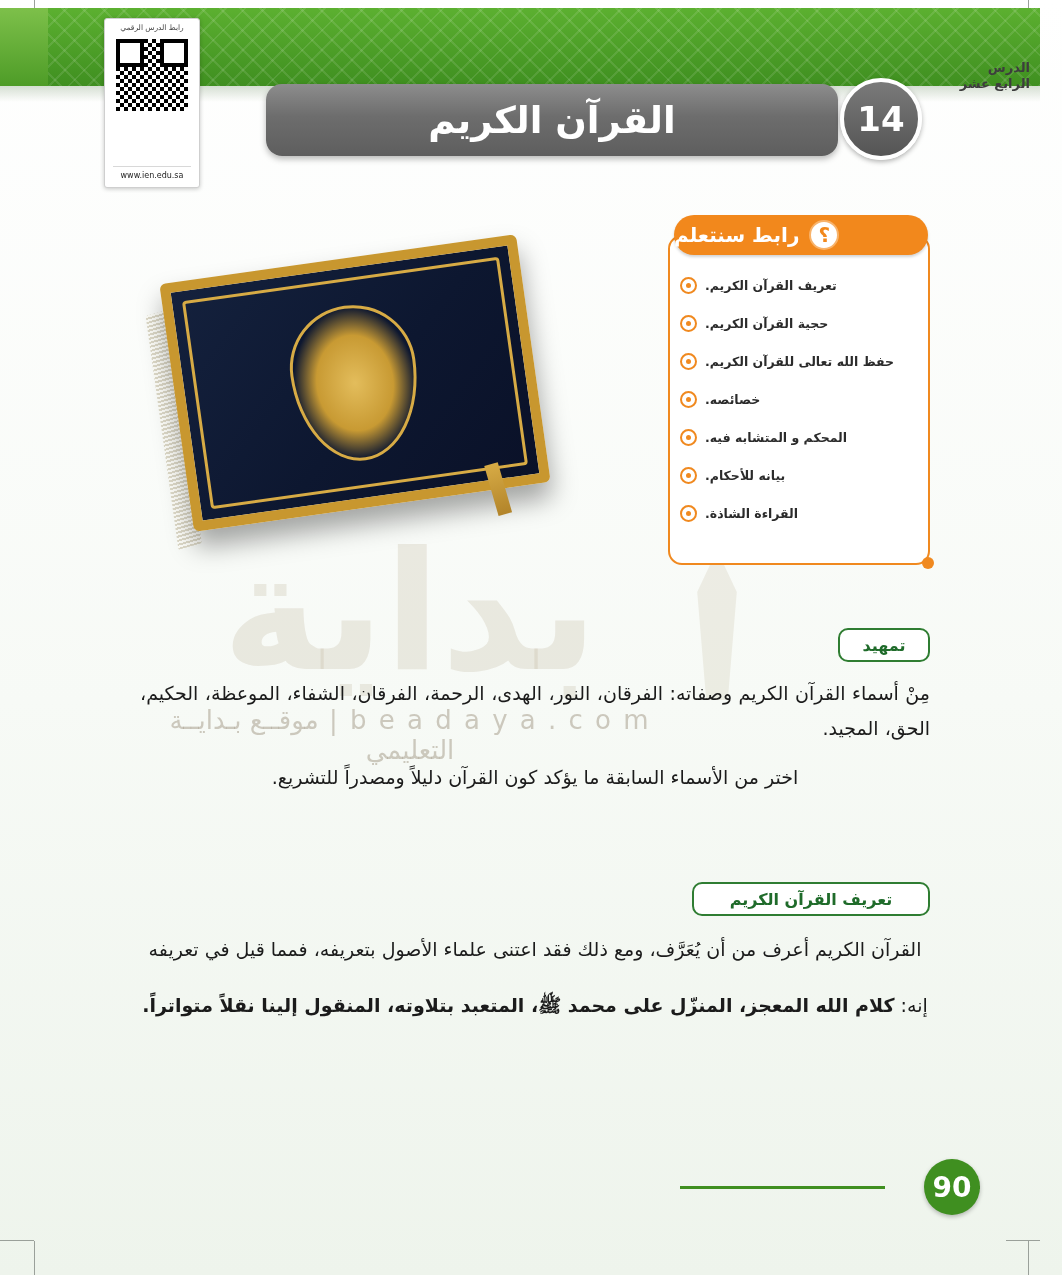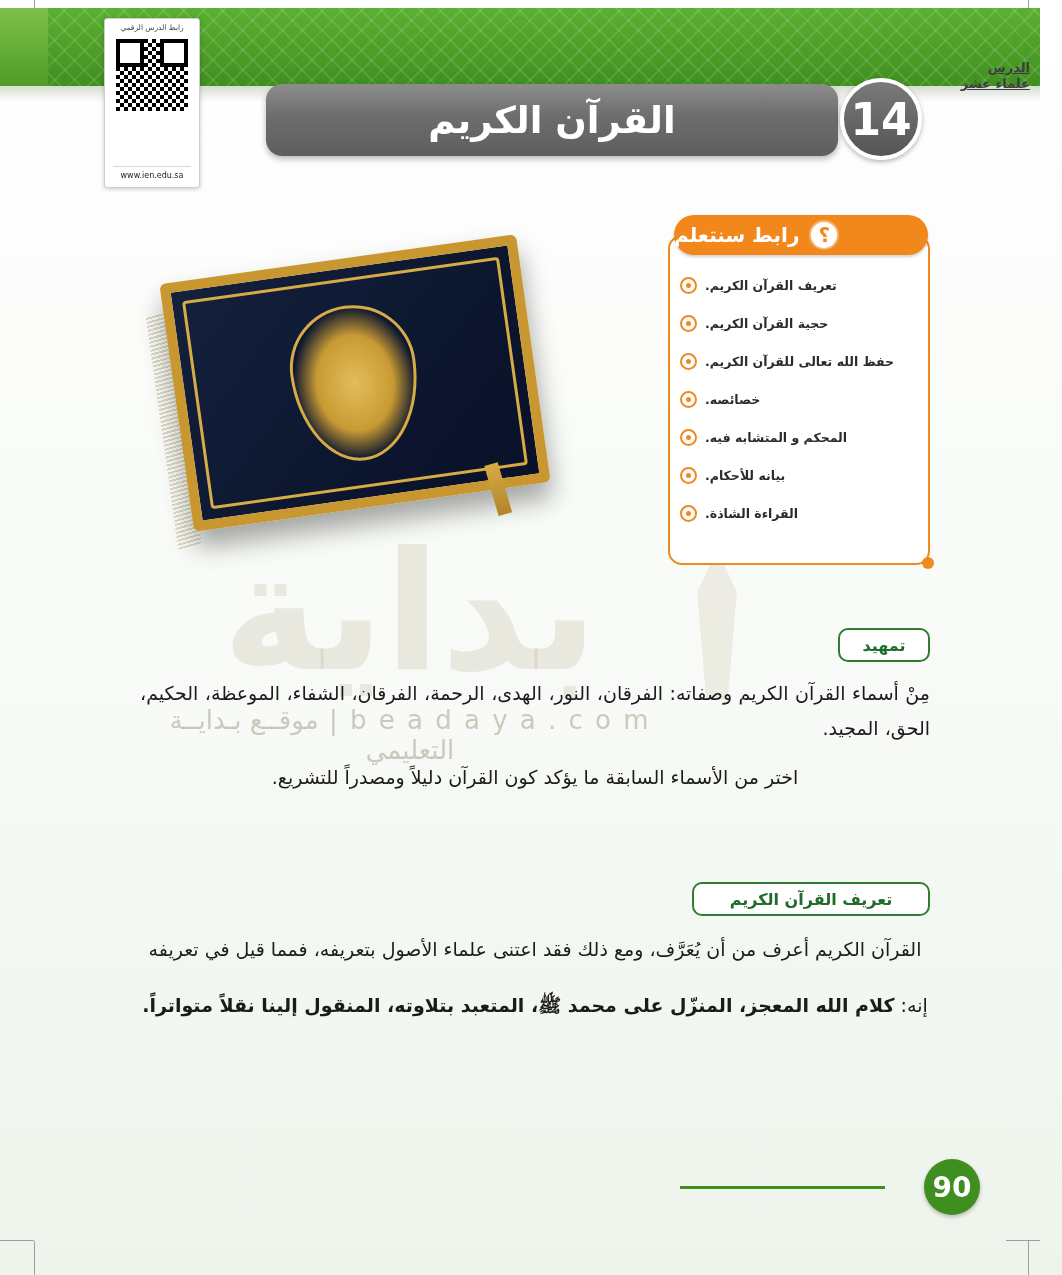--- a/index.html
+++ b/index.html
@@ -85,26 +85,26 @@
   }
 
   
   .lesson-badge{
     position:absolute;top:78px;left:840px;width:74px;height:74px;
     border-radius:50%;
     background:linear-gradient(180deg,#7a7a7a,#555);
     border:4px solid #ffffff;
     box-shadow:0 2px 5px rgba(0,0,0,.3);
     display:flex;align-items:center;justify-content:center;
-    color:#fff;font-size:44px;font-weight:bold;
+    color:#fff;font-size:34px;font-weight:bold;
   }
   .lesson-label{
     position:absolute;top:60px;left:920px;width:110px;
     text-align:right;line-height:1.25;
-    color:#3d3d3d;font-size:13px;font-weight:bold;direction:rtl;text-decoration:underline;
+    color:#3d3d3d;font-size:13px;font-weight:bold;direction:rtl;
   }
 
   
   .watermark{
     position:absolute;top:520px;left:0;width:1040px;height:230px;
     pointer-events:none;
   }
   .wm-text{
     position:absolute;top:10px;left:130px;width:560px;height:140px;
     font-size:165px;color:rgba(183,168,140,.22);font-weight:bold;
@@ -261,21 +261,21 @@
 
   <div class="title-plate">
     <span>القرآن الكريم</span>
   </div>
 
   <div class="lesson-badge">
     <span>14</span>
   </div>
   <div class="lesson-label">
     <div>الدرس</div>
-    <div>علماء عشر</div>
+    <div>الرابع عشر</div>
   </div>
 
   <div class="watermark">
     <div class="wm-text">بداية</div>
     <div class="wm-pen"></div>
     <div class="wm-sub">b e a d a y a . c o m   |   موقــع بـدايــة التعليمي</div>
   </div>
 
   <div class="book-wrap">
     <div class="book">

